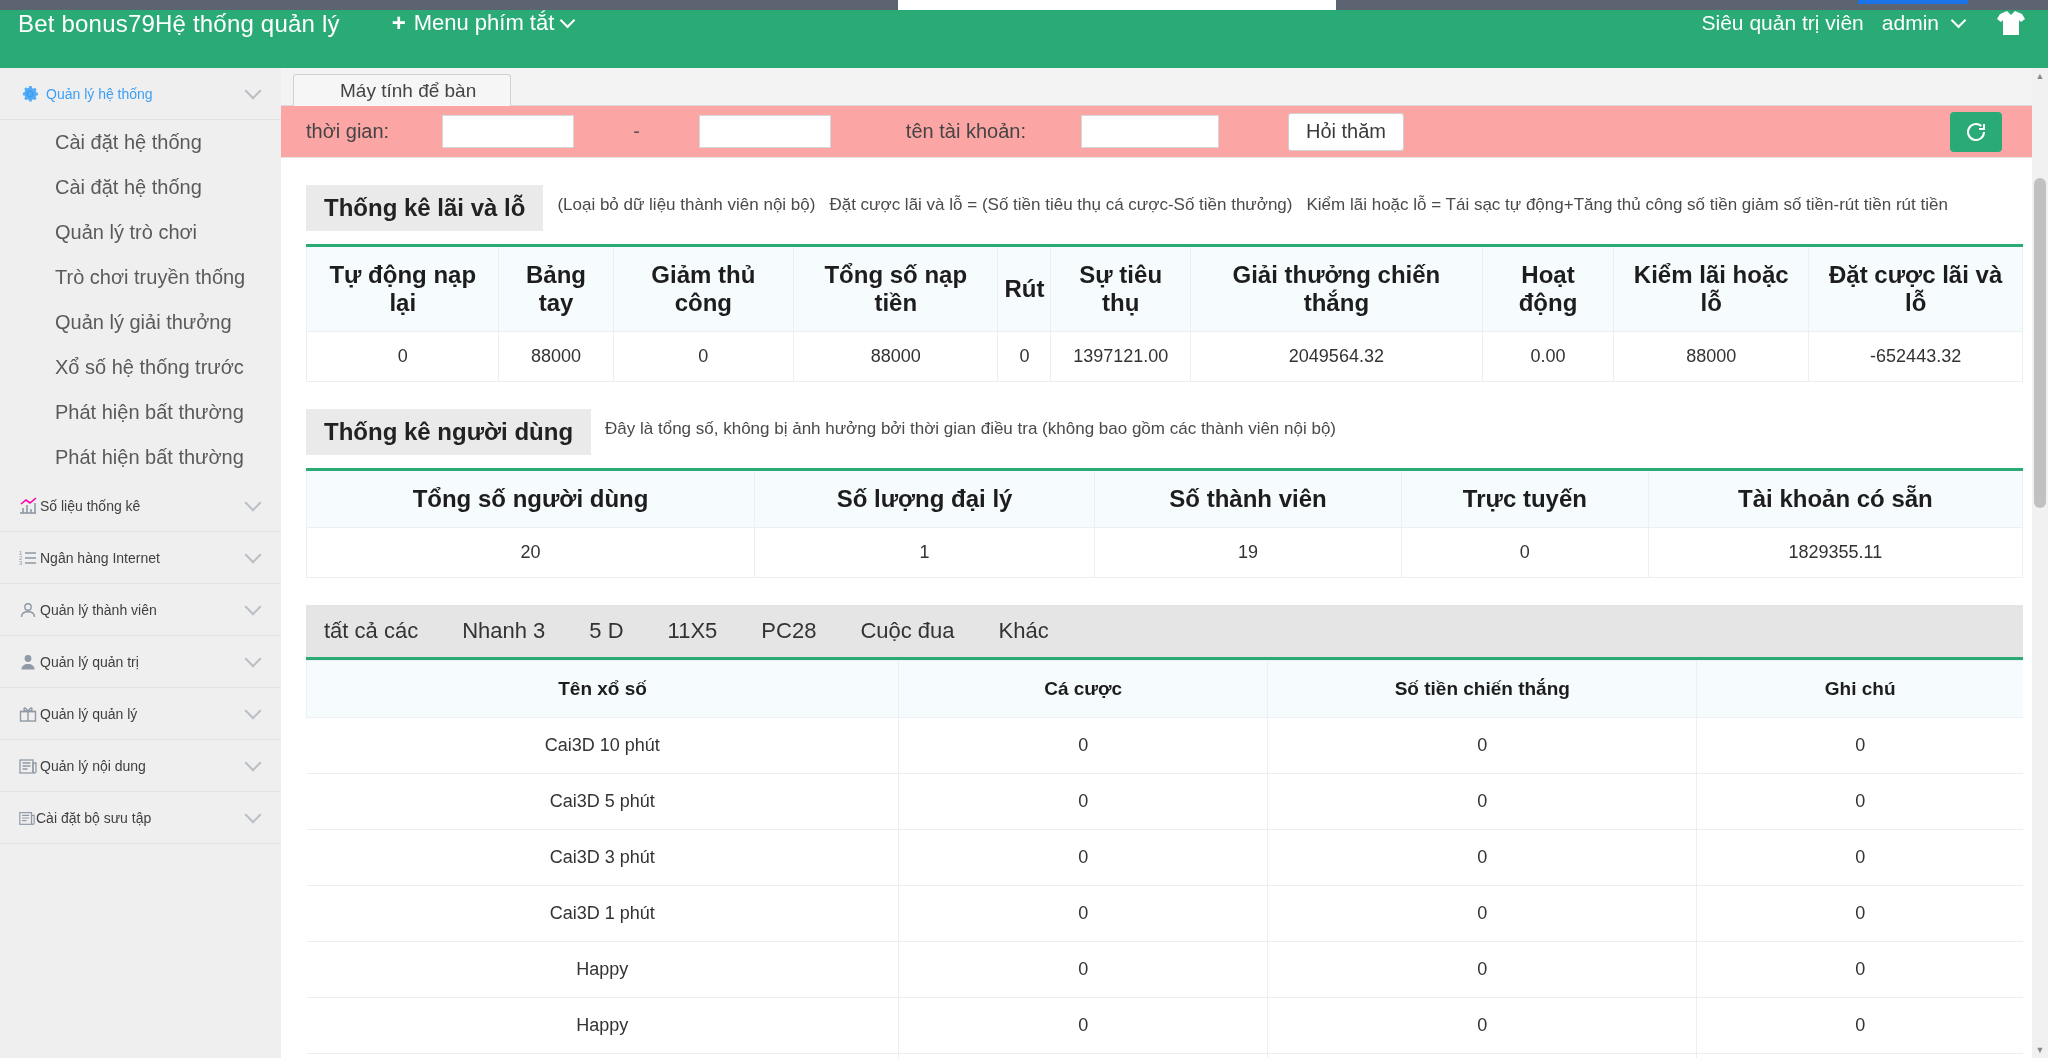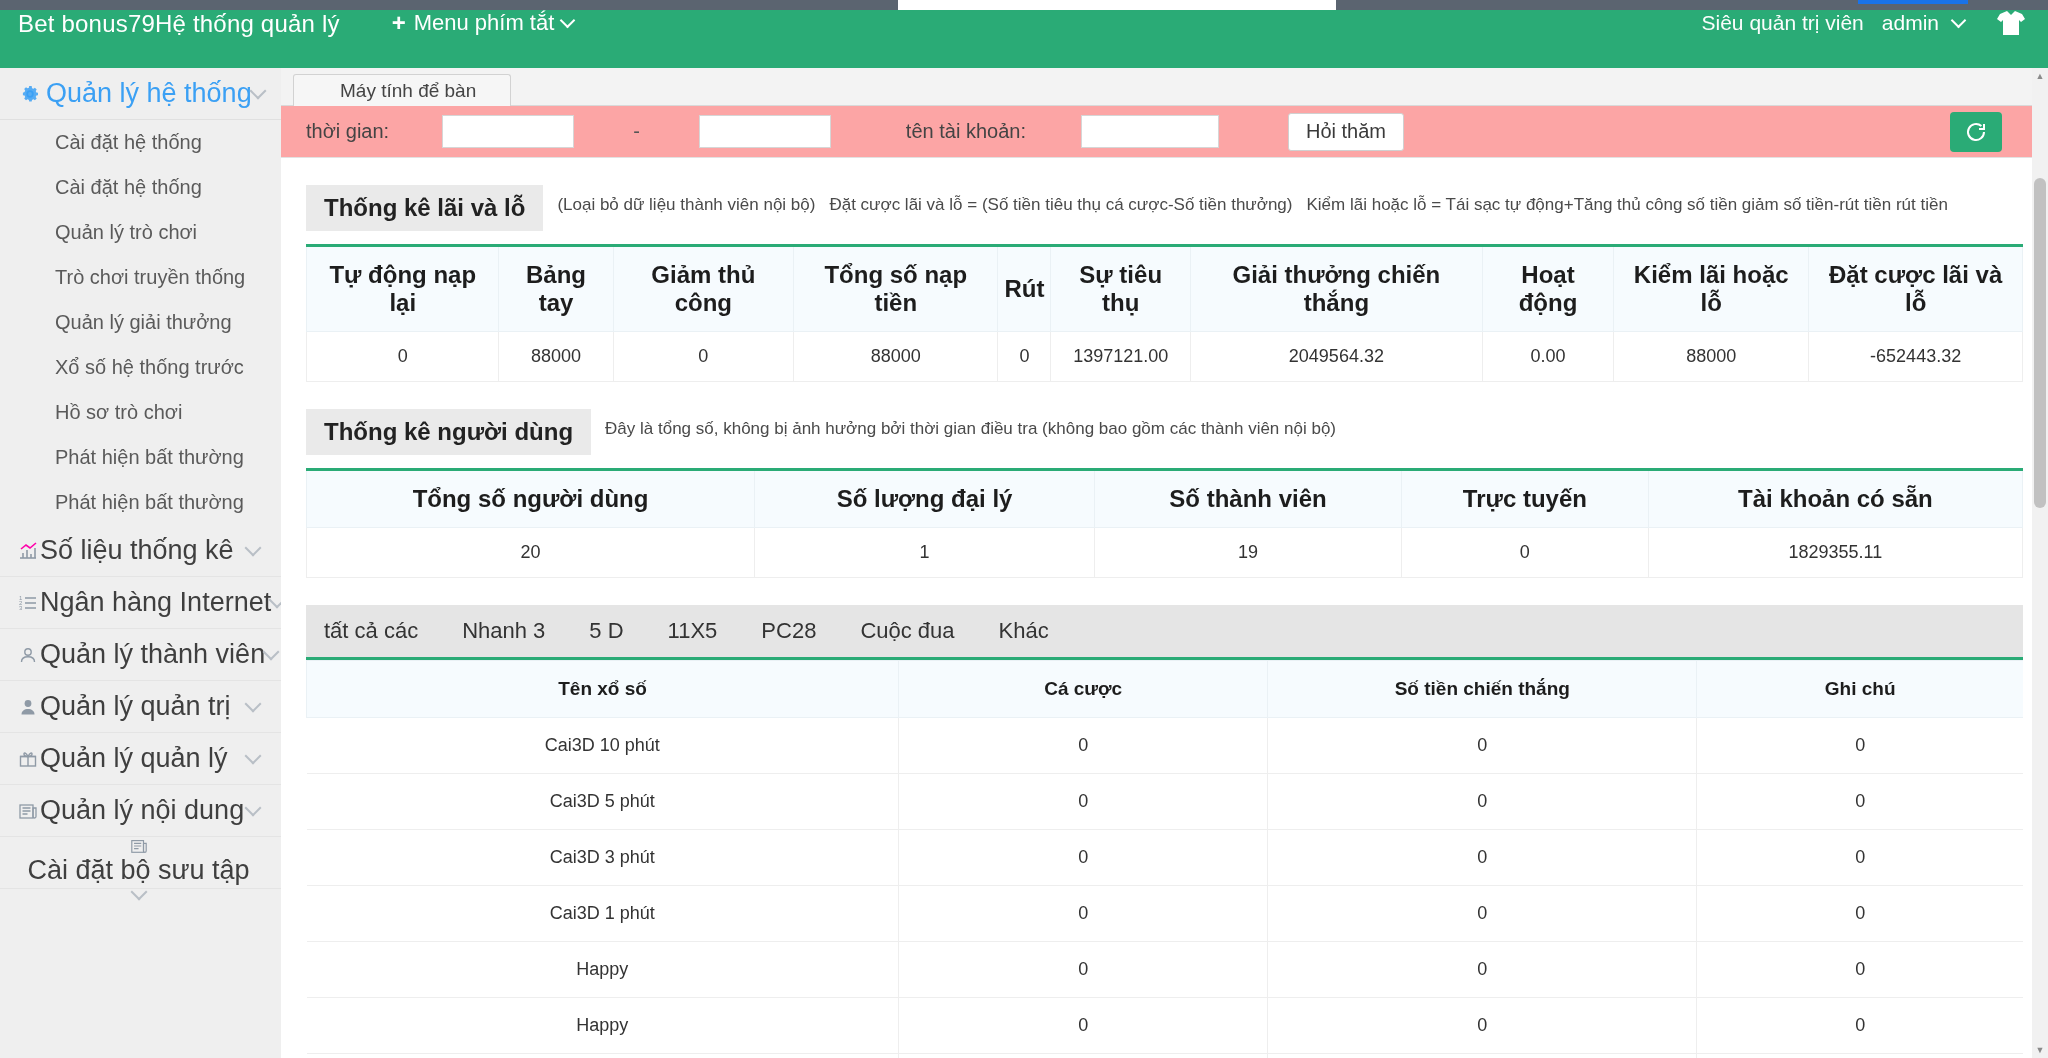--- a/index.html
+++ b/index.html
@@ -67,21 +67,21 @@
   .nav-group {
     height: 52px; display: flex; align-items: center; padding: 0 22px 0 20px;
     border-bottom: 1px solid #e4e4e4; cursor: pointer;
   }
   .nav-group.top { border-bottom: 1px solid #e0e0e0; }
   .nav-group .g-icon {
     width: 26px; font-size: 19px; color: #8f9aa6; flex: none;
     display:flex; align-items:center;
   }
   .nav-group .g-label {
-    font-size: 27px; color: #3f3f3f; white-space: nowrap; flex: 1;
+    font-size: 14px; color: #3f3f3f; white-space: nowrap; flex: 1;
   }
   .nav-group.active .g-label { color: #3ba0f4; }
   .nav-group.active .g-icon { color: #3ba0f4; }
   .nav-group .g-caret {
     width: 12px; height: 12px; border-right: 2px solid #b9bfc6;
     border-bottom: 2px solid #b9bfc6; transform: rotate(45deg);
     margin-bottom: 6px; flex: none;
   }
   .nav-sub {
     height: 45px; display: flex; align-items: center; padding-left: 55px;
@@ -253,21 +253,20 @@
       </span>
       <span class="g-label">Quản lý hệ thống</span>
       <span class="g-caret"></span>
     </div>
     <div class="nav-sub">Cài đặt hệ thống</div>
     <div class="nav-sub">Cài đặt hệ thống</div>
     <div class="nav-sub">Quản lý trò chơi</div>
     <div class="nav-sub">Trò chơi truyền thống</div>
     <div class="nav-sub">Quản lý giải thưởng</div>
     <div class="nav-sub">Xổ số hệ thống trước</div>
-    <div class="nav-sub">Hồ sơ trò chơi</div>
     <div class="nav-sub">Phát hiện bất thường</div>
     <div class="nav-sub">Phát hiện bất thường</div>
 
     <div class="nav-group nav-compact">
       <span class="g-icon">
         <svg width="20" height="20" viewBox="0 0 20 20" fill="none" stroke="#8f9aa6" stroke-width="1.6">
           <path d="M2 17h16"></path>
             <path d="M5 17v-5M9 17v-8M13 17v-4M17 17v-10"></path>
           <path d="M3 8l5-4 4 3 6-5" stroke="#f0a">
           </path>
@@ -329,21 +328,21 @@
         <svg width="20" height="20" viewBox="0 0 20 20" fill="none" stroke="#8f9aa6" stroke-width="1.3">
           <rect x="2" y="4" width="13" height="13"></rect>
             <path d="M15 7h3v8.5a1.5 1.5 0 01-3 0z"></path>
           <path d="M4.5 7h8M4.5 10h8M4.5 13h5"></path>
         </svg>
       </span>
       <span class="g-label">Quản lý nội dung</span>
       <span class="g-caret"></span>
     </div>
 
-    <div class="nav-group nav-compact" style="padding-left:18px;flex-direction:column;">
+    <div class="nav-group nav-compact" style="padding-left:18px;">
       <span class="g-icon" style="width:18px;">
         <svg width="18" height="18" viewBox="0 0 20 20" fill="none" stroke="#8f9aa6" stroke-width="1.3">
           <rect x="2" y="4" width="13" height="13"></rect>
             <path d="M15 7h3v8.5a1.5 1.5 0 01-3 0z"></path>
           <path d="M4.5 7h8M4.5 10h8M4.5 13h5"></path>
         </svg>
       </span>
       <span class="g-label">Cài đặt bộ sưu tập</span>
       <span class="g-caret"></span>
     </div>

